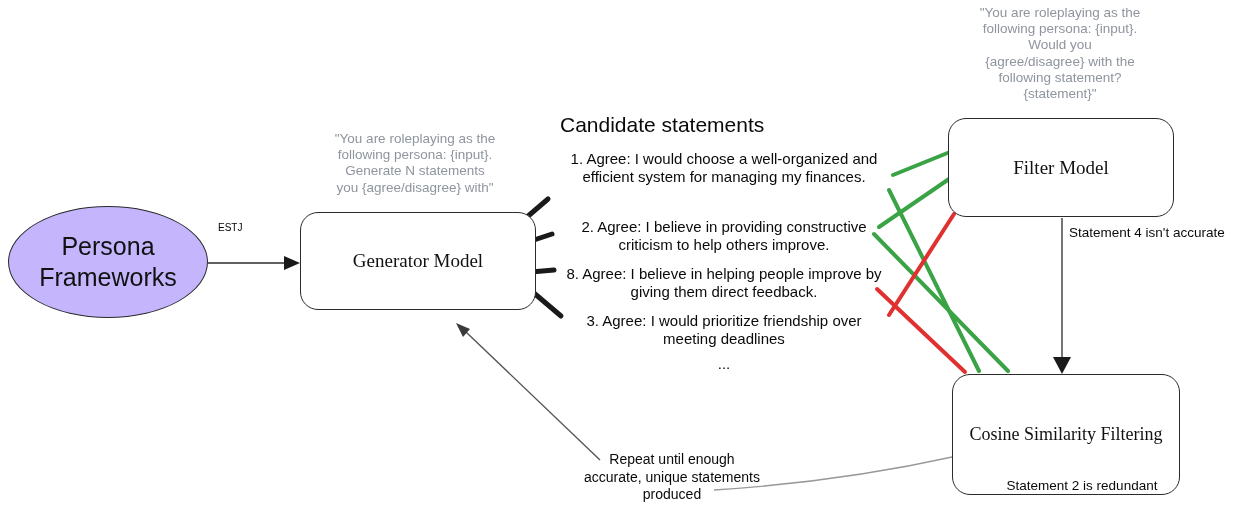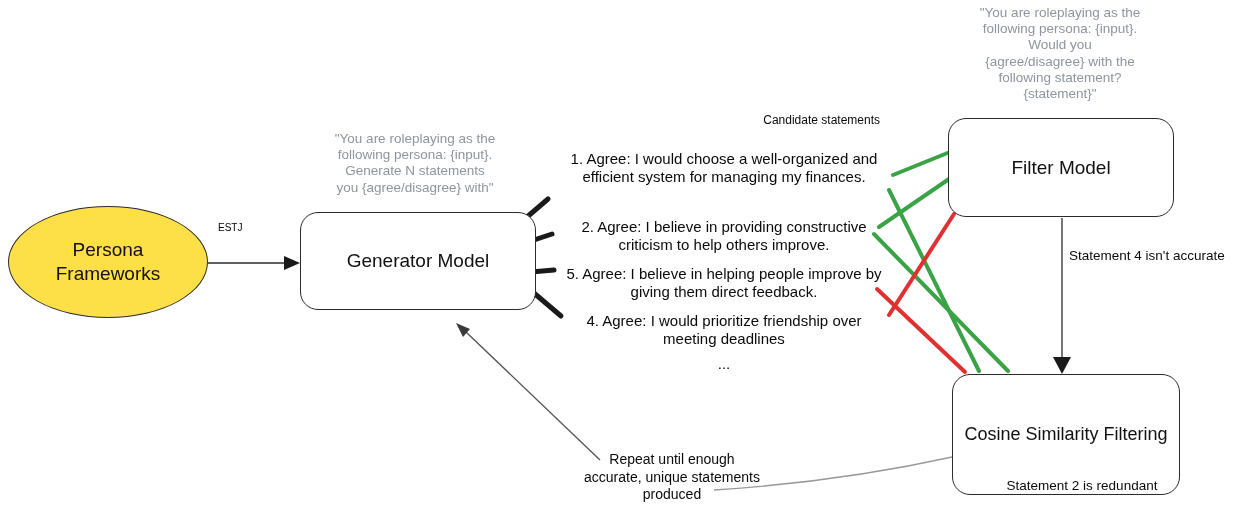--- a/index.html
+++ b/index.html
@@ -15,29 +15,30 @@
   .node{
     position:absolute;
     border:1px solid #2b2b2b;
     border-radius:18px;
     background:#fff;
     display:flex;align-items:center;justify-content:center;
     text-align:center;
     font-size:19px;
     color:#111;
     box-sizing:border-box;
+    font-family:Liberation Serif, serif;
   }
   .ellipse-node{
     position:absolute;
     border:1px solid #2b2b2b;
     border-radius:50%;
-    background:#fde047;
+    background:#c4b5fd;
     display:flex;align-items:center;justify-content:center;
     text-align:center;
-    font-size:19px;
+    font-size:25px;
     color:#111;
     white-space:pre-line;
     line-height:1.25;
     box-sizing:border-box;
   }
   .prompt{
     position:absolute;
     color:#8e959e;
     font-size:13.5px;
     line-height:1.2;
@@ -48,23 +49,23 @@
     position:absolute;
     left:552px;width:344px;
     text-align:center;
     font-size:15px;
     line-height:1.2;
     white-space:pre-line;
     color:#0a0a0a;
   }
   .title{
     position:absolute;
-    font-size:12px;
+    font-size:21px;
     color:#0a0a0a;
-    text-align:right;
+    text-align:left;
   }
   .note{
     position:absolute;
     font-size:13.5px;
     color:#0a0a0a;
   }
   .repeat-note{
     position:absolute;
     font-size:14px;
     line-height:1.25;
@@ -136,27 +137,27 @@
   <div class="node" style="left:952px;top:374px;width:228px;height:121px;font-size:18px;">
     <span>Cosine Similarity Filtering</span>
   </div>
 
   <div class="title" style="left:560px;top:113px;width:320px;">Candidate statements</div>
 
   <div class="stmt" style="top:150px;">1. Agree: I would choose a well-organized and
 efficient system for managing my finances.</div>
   <div class="stmt" style="top:218px;text-align:center;">2. Agree: I believe in providing constructive
 criticism to help others improve.</div>
-  <div class="stmt" style="top:265px;">5. Agree: I believe in helping people improve by
+  <div class="stmt" style="top:265px;">8. Agree: I believe in helping people improve by
 giving them direct feedback.</div>
-  <div class="stmt" style="top:312px;">4. Agree: I would prioritize friendship over
+  <div class="stmt" style="top:312px;">3. Agree: I would prioritize friendship over
 meeting deadlines</div>
   <div class="stmt" style="top:355px;">...</div>
 
-  <div class="note" style="left:1069px;top:225px;margin-top:23px;">Statement 4 isn't accurate</div>
+  <div class="note" style="left:1069px;top:225px;">Statement 4 isn't accurate</div>
 
   <div class="note" style="left:982px;top:478px;width:200px;text-align:center;">Statement 2 is redundant</div>
 
   <div class="repeat-note" style="left:548px;top:451px;width:248px;">Repeat until enough
 accurate, unique statements
 produced</div>
 
 </div>
 
 </body></html>

